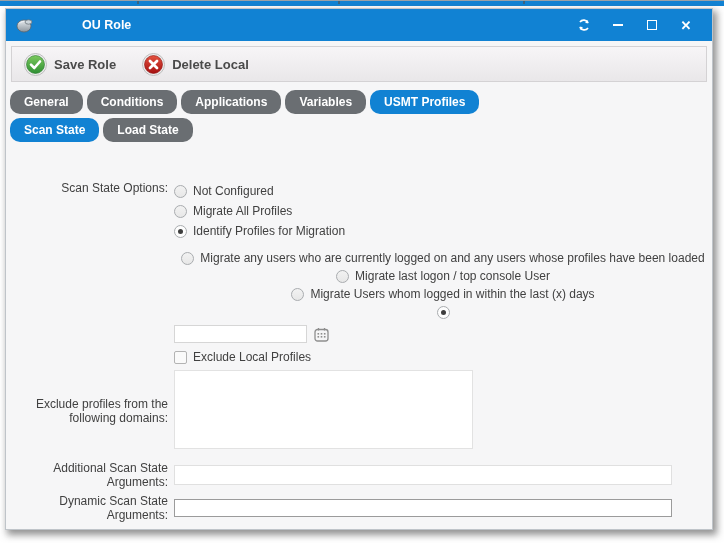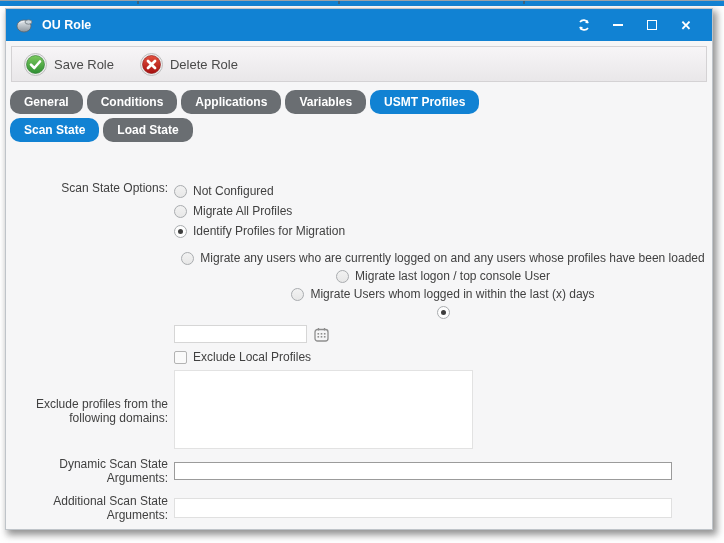--- a/index.html
+++ b/index.html
@@ -11,35 +11,35 @@
               background:#1182d3; border-top:1px solid #9aa0a5; }
   .bg-strip .tick { position:absolute; top:0; width:2px; height:3px; background:#4a5560; opacity:.7; }
 
   
   .dialog { position:absolute; left:5px; top:8px; width:708px; height:522px;
             background:#f6f6f7; border:1px solid #bfc4c9;
             box-shadow:3px 4px 7px 1px rgba(60,60,60,.55); }
 
   
   .titlebar { height:32px; background:#1182d3; display:flex; align-items:center;
-              padding:0 10px; color:#fff; }
+              padding:0 10px; color:#fff;gap:40px; }
   .titlebar .app-icon { width:18px; height:16px; margin-right:8px; }
   .titlebar .title { font-size:12.5px; font-weight:bold; flex:1; }
   .win-controls { display:flex; align-items:center; gap:10px; margin-right:4px; }
   .win-btn { width:24px; height:22px; display:flex; align-items:center; justify-content:center;
              color:#fff; cursor:default; }
   .min-glyph { width:10px; height:2px; background:#fff; }
   .max-glyph { width:10px; height:10px; border:1.5px solid #fff; }
   .close-glyph { font-size:13px; font-weight:bold; line-height:1; }
 
   
   .toolbar { margin:5px 5px 0 5px; height:36px; border:1px solid #d4d2d4;
              background:linear-gradient(#f7f5f7,#e9e7e9);
              display:flex; align-items:center; padding-left:12px; gap:26px; }
-  .tool-item { display:flex; align-items:center; gap:7px; font-size:13px; color:#4a4a4a; }
+  .tool-item { display:flex; align-items:center; gap:7px; font-size:13px; color:#4a4a4a;font-weight:bold; }
   .tool-item svg { display:block; }
 
   
   .tabs { display:flex; gap:4px; padding-left:4px; margin-top:8px; }
   .tabs.row2 { margin-top:4px; }
   .tab { height:24px; display:flex; align-items:center; padding:0 14px;
          background:#6a6e72; color:#fff; font-size:12px; font-weight:600;
          border-radius:10px; cursor:default; }
   .tab.active { background:#1182d3; }
 
@@ -142,21 +142,21 @@
         <defs>
           <linearGradient id="red" x1="0" y1="0" x2="0" y2="1">
             <stop offset="0" stop-color="#e4523f"></stop>
               <stop offset="1" stop-color="#a50f0f"></stop>
           </linearGradient>
         </defs>
         <circle cx="11.5" cy="11.5" r="11" fill="#ededed" stroke="#bdbdbd" stroke-width="1"></circle>
         <circle cx="11.5" cy="11.5" r="9" fill="url(#red)" stroke="#8a0d0d" stroke-width="0.6"></circle>
         <path d="M8 8 L15 15 M15 8 L8 15" fill="none" stroke="#ffffff" stroke-width="2.8" stroke-linecap="round"></path>
       </svg>
-      <span>Delete Role</span>
+      <span>Delete Local</span>
     </div>
   </div>
 
   <div class="tabs">
     <div class="tab">General</div>
     <div class="tab">Conditions</div>
     <div class="tab">Applications</div>
     <div class="tab">Variables</div>
     <div class="tab active">USMT Profiles</div>
   </div>
@@ -233,28 +233,28 @@
       </div>
     </div>
 
     <div class="row center textarea-row">
       <div class="lbl">Exclude profiles from the following domains:</div>
       <div class="ctl">
         <textarea class="domains-area" style=""></textarea>
       </div>
     </div>
 
+    <div class="row center add-row">
+      <div class="lbl">Additional Scan State Arguments:</div>
+      <div class="ctl">
+        <input class="add-input" type="text" style="">
+      </div>
+    </div>
+
     <div class="row center dyn-row">
       <div class="lbl">Dynamic Scan State Arguments:</div>
       <div class="ctl">
         <input class="dyn-input" type="text" style="">
       </div>
     </div>
 
-    <div class="row center add-row">
-      <div class="lbl">Additional Scan State Arguments:</div>
-      <div class="ctl">
-        <input class="add-input" type="text" style="">
-      </div>
-    </div>
-
   </div>
 </div>
 
 </body></html>

